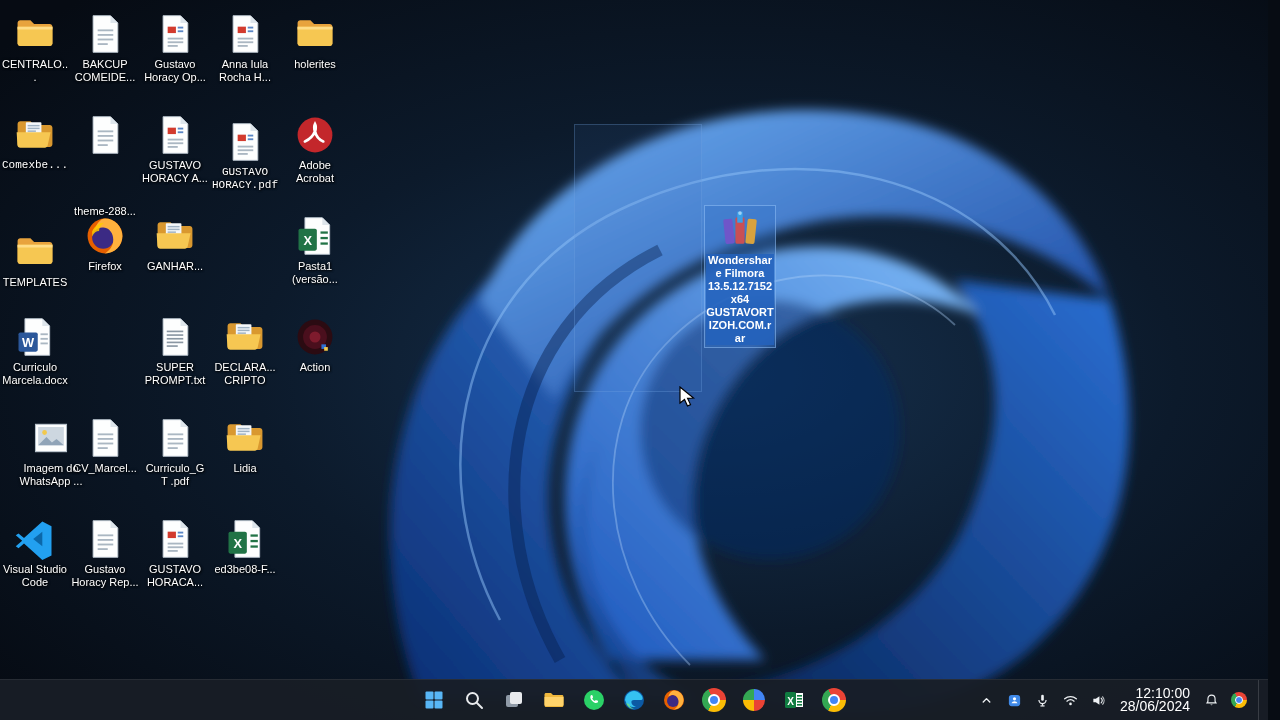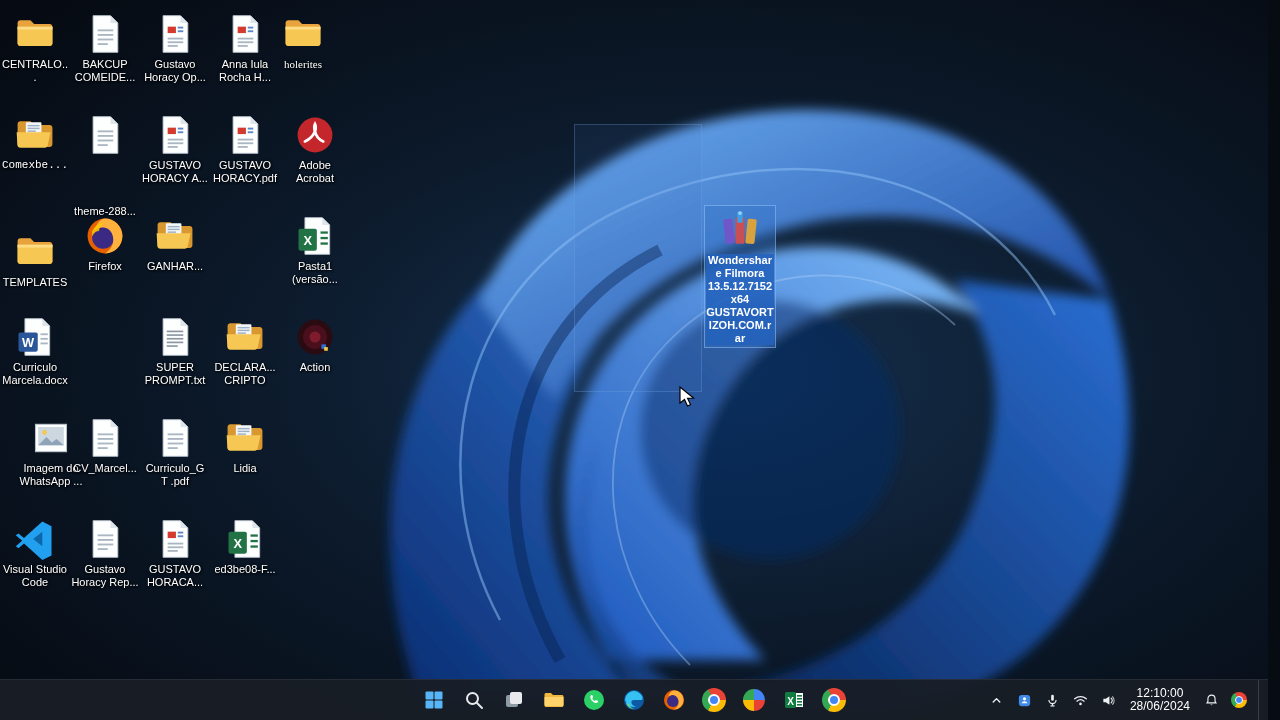--- a/index.html
+++ b/index.html
@@ -36,21 +36,21 @@
   .chrome-ball .cc{position:absolute;left:6px;top:6px;width:12px;height:12px;border-radius:50%;
     background:#4285f4;border:2px solid #fff;box-sizing:border-box;}
   .chrome-ball.small{width:16px;height:16px;}
   .chrome-ball.small .cc{left:4px;top:4px;width:8px;height:8px;border-width:1.5px;}
   .photos-ball{display:block;width:22px;height:22px;border-radius:50%;
     background:conic-gradient(#4285f4 0 25%,#ea4335 0 50%,#fbbc05 0 75%,#34a853 0 100%);}
 
   
   .tray{position:absolute;right:4px;top:0;height:40px;display:flex;align-items:center;gap:2px;z-index:21;}
   #tray-icons{display:flex;align-items:center;gap:2px;}
-  .clock{text-align:center;color:#fff;font-size:12px;line-height:13px;padding:0 6px;}
+  .clock{text-align:right;color:#fff;font-size:14px;line-height:13px;padding:0 6px;}
   .show-desktop{width:5px;height:40px;border-left:1px solid rgba(255,255,255,.15);margin-left:4px;}
 </style>
 </head>
 <body>
 
 <div class="stage">
 
   <svg class="wallpaper" width="1280" height="720" viewBox="0 0 1280 720" preserveAspectRatio="none">
     <defs>
       <radialGradient id="bg" cx="56%" cy="52%" r="72%">
@@ -147,21 +147,21 @@
             <rect x="27" y="20" width="6" height="2" fill="#5b87c5"></rect>
             <g fill="#aab7c2">
               <rect x="16" y="28" width="17" height="2"></rect>
               <rect x="16" y="32" width="17" height="2"></rect>
               <rect x="16" y="36" width="11" height="2"></rect>
             </g>
           </svg>
         </div>
         <div class="lbl">Anna Iula Rocha H...</div>
       </div>
-      <div class="desk-icon" style="left: 268px; top: 10px; font-family: Liberation Serif, serif;">
+      <div class="desk-icon" style="left: 280px; top: 10px;">
         <div class="glyph">
           <svg viewBox="0 0 48 48">
             <path d="M5 12c0-1.7 1.3-3 3-3h11l4 4h17c1.7 0 3 1.3 3 3v18c0 1.7-1.3 3-3 3H8c-1.7 0-3-1.3-3-3z" fill="#e8a33d"></path>
             <path d="M5 16h38v18c0 1.7-1.3 3-3 3H8c-1.7 0-3-1.3-3-3z" fill="#f6c752"></path>
             <path d="M5 16h38v3H5z" fill="#ffdd87"></path>
           </svg>
         </div>
         <div class="lbl">holerites</div>
       </div>
       <div class="desk-icon" style="left: 0px; top: 111px; font-family: Liberation Mono, monospace;">
@@ -202,21 +202,21 @@
             <rect x="27" y="20" width="6" height="2" fill="#5b87c5"></rect>
             <g fill="#aab7c2">
               <rect x="16" y="28" width="17" height="2"></rect>
               <rect x="16" y="32" width="17" height="2"></rect>
               <rect x="16" y="36" width="11" height="2"></rect>
             </g>
           </svg>
         </div>
         <div class="lbl">GUSTAVO HORACY A...</div>
       </div>
-      <div class="desk-icon" style="left: 210px; top: 111px;">
+      <div class="desk-icon" style="left: 210px; top: 118px; font-family: Liberation Mono, monospace;">
         <div class="glyph">
           <svg viewBox="0 0 48 48">
             <path d="M11 4h19l8 8v32H11z" fill="#fdfefe" stroke="#b9c4ce" stroke-width="1"></path>
             <path d="M30 4v8h8z" fill="#dde5eb"></path>
             <rect x="16" y="16" width="9" height="7" fill="#d23b2e"></rect>
             <rect x="27" y="16" width="6" height="2" fill="#5b87c5"></rect>
             <rect x="27" y="20" width="6" height="2" fill="#5b87c5"></rect>
             <g fill="#aab7c2">
               <rect x="16" y="28" width="17" height="2"></rect>
               <rect x="16" y="32" width="17" height="2"></rect>

